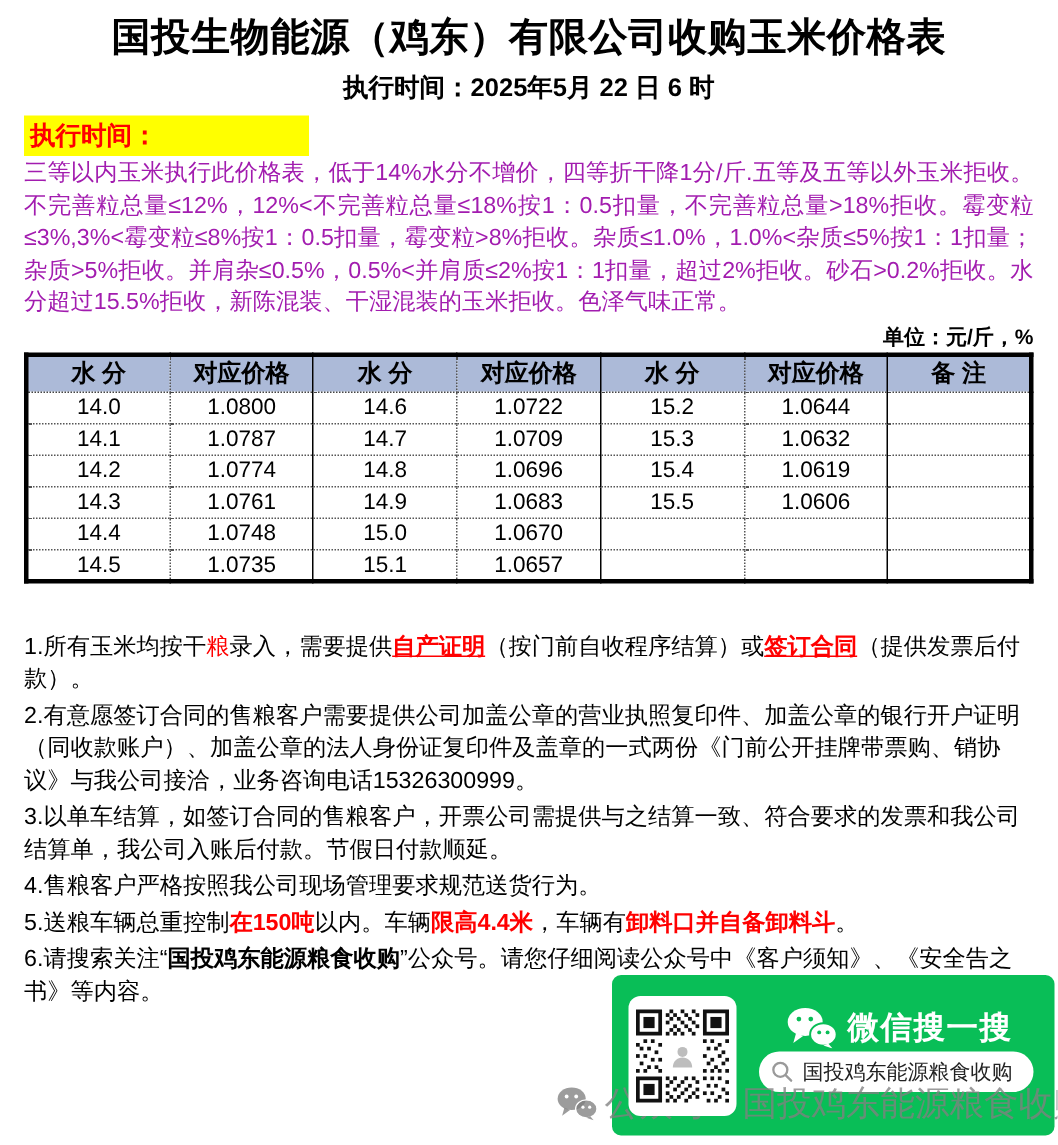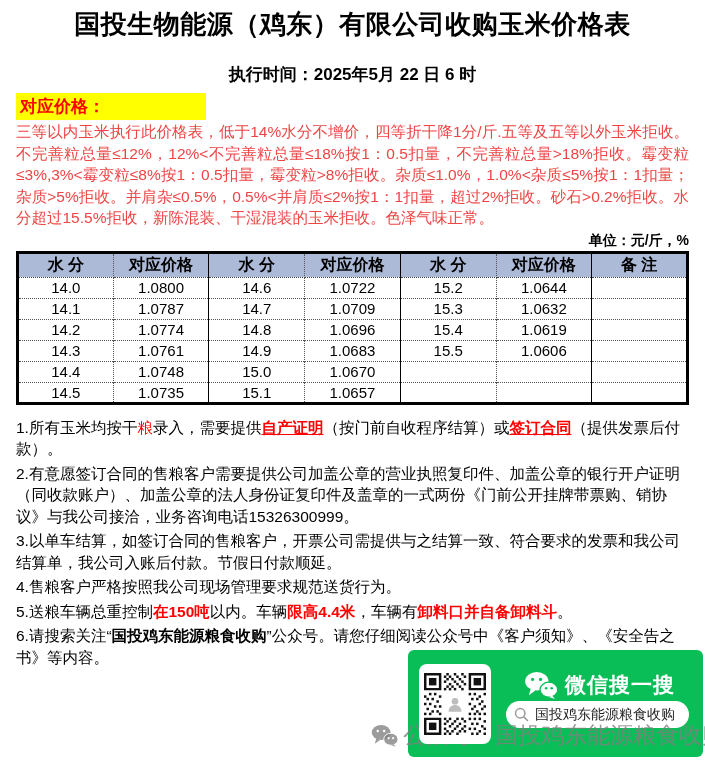--- a/index.html
+++ b/index.html
@@ -4,47 +4,47 @@
 <style>
   * { box-sizing: border-box; }
   html,body { margin:0; padding:0; }
   body {
     width:705px; height:763px; position:relative; overflow:hidden;
     background:#ffffff; color:#000;
     font-family:"Liberation Sans","DejaVu Sans",sans-serif;
   }
   .content { padding:0 16px; }
   .title { font-size:26px; font-weight:bold; text-align:center; padding-top:7px; letter-spacing:0.5px; }
-  .subtitle { font-size:17px; font-weight:bold; text-align:center; margin-top:21px; }
+  .subtitle { font-size:17px; font-weight:bold; text-align:center; margin-top:5px; }
   .quality-label {
     display:inline-block; background:#ffff00; color:#ff0000;
     font-size:17px; font-weight:bold; width:190px; padding:2px 4px; margin-top:7px;
   }
   .quality-text {
-    color:#ef4444; font-size:15.5px; line-height:21.5px; text-align:justify; margin:1px 0 0 0;
+    color:#a21caf; font-size:15.5px; line-height:21.5px; text-align:justify; margin:1px 0 0 0;
   }
   .unit-note { font-size:14px; font-weight:bold; text-align:right; margin:3px 0 1px 0; }
 
   table.price-table {
     width:100%; border-collapse:collapse; border:3px solid #000; table-layout:fixed;
   }
   .price-table th {
     background:#acbad8; font-size:16px; font-weight:bold; height:14px; text-align:center;
     border-bottom:1px dotted #444;
   }
   .price-table td { height:21px; font-size:15px; text-align:center; }
   .price-table td.price { font-weight:normal;margin-top:11px; }
   .price-table th, .price-table td { border-right:1px dotted #555; }
   .price-table th:nth-child(2), .price-table td:nth-child(2),
   .price-table th:nth-child(4), .price-table td:nth-child(4),
   .price-table th:nth-child(6), .price-table td:nth-child(6) { border-right:1px solid #000; }
   .price-table th:last-child, .price-table td:last-child { border-right:none; }
   .price-table tbody tr + tr td { border-top:1px dotted #555; }
 
-  .notes { margin-top:12px; font-size:15.5px; line-height:21.5px; }
+  .notes { margin-top:32px; font-size:15.5px; line-height:21.5px; }
   .notes p { margin:0 0 3px 0; }
   .red { color:#ff0000; }
   .redbold { color:#ff0000; font-weight:bold; }
   .redboldu { color:#ff0000; font-weight:bold; text-decoration:underline; }
   .bold { font-weight:bold; }
 
   .wechat-banner {
     position:absolute; top:650px; right:2px; width:295px; height:107px;
     background:#09be57; border-radius:6px;
   }
@@ -69,21 +69,21 @@
     display:flex; align-items:center; gap:5px;
     color:rgba(128,128,128,0.78); font-size:23px; white-space:nowrap;
   }
 </style>
 </head>
 <body>
 
 <div class="content">
   <div class="title">国投生物能源（鸡东）有限公司收购玉米价格表</div>
   <div class="subtitle">执行时间：2025年5月 22 日 6 时</div>
-  <div class="quality-label">对应价格：</div>
+  <div class="quality-label">执行时间：</div>
   <p class="quality-text">三等以内玉米执行此价格表，低于14%水分不增价，四等折干降1分/斤.五等及五等以外玉米拒收。不完善粒总量≤12%，12%&lt;不完善粒总量≤18%按1：0.5扣量，不完善粒总量&gt;18%拒收。霉变粒≤3%,3%&lt;霉变粒≤8%按1：0.5扣量，霉变粒&gt;8%拒收。杂质≤1.0%，1.0%&lt;杂质≤5%按1：1扣量；杂质&gt;5%拒收。并肩杂≤0.5%，0.5%&lt;并肩质≤2%按1：1扣量，超过2%拒收。砂石&gt;0.2%拒收。水分超过15.5%拒收，新陈混装、干湿混装的玉米拒收。色泽气味正常。</p>
   <div class="unit-note">单位：元/斤，%</div>
 
   <table class="price-table">
     <thead>
       <tr>
         <th>水  分</th>
         <th>对应价格</th>
         <th>水  分</th>
         <th>对应价格</th>

